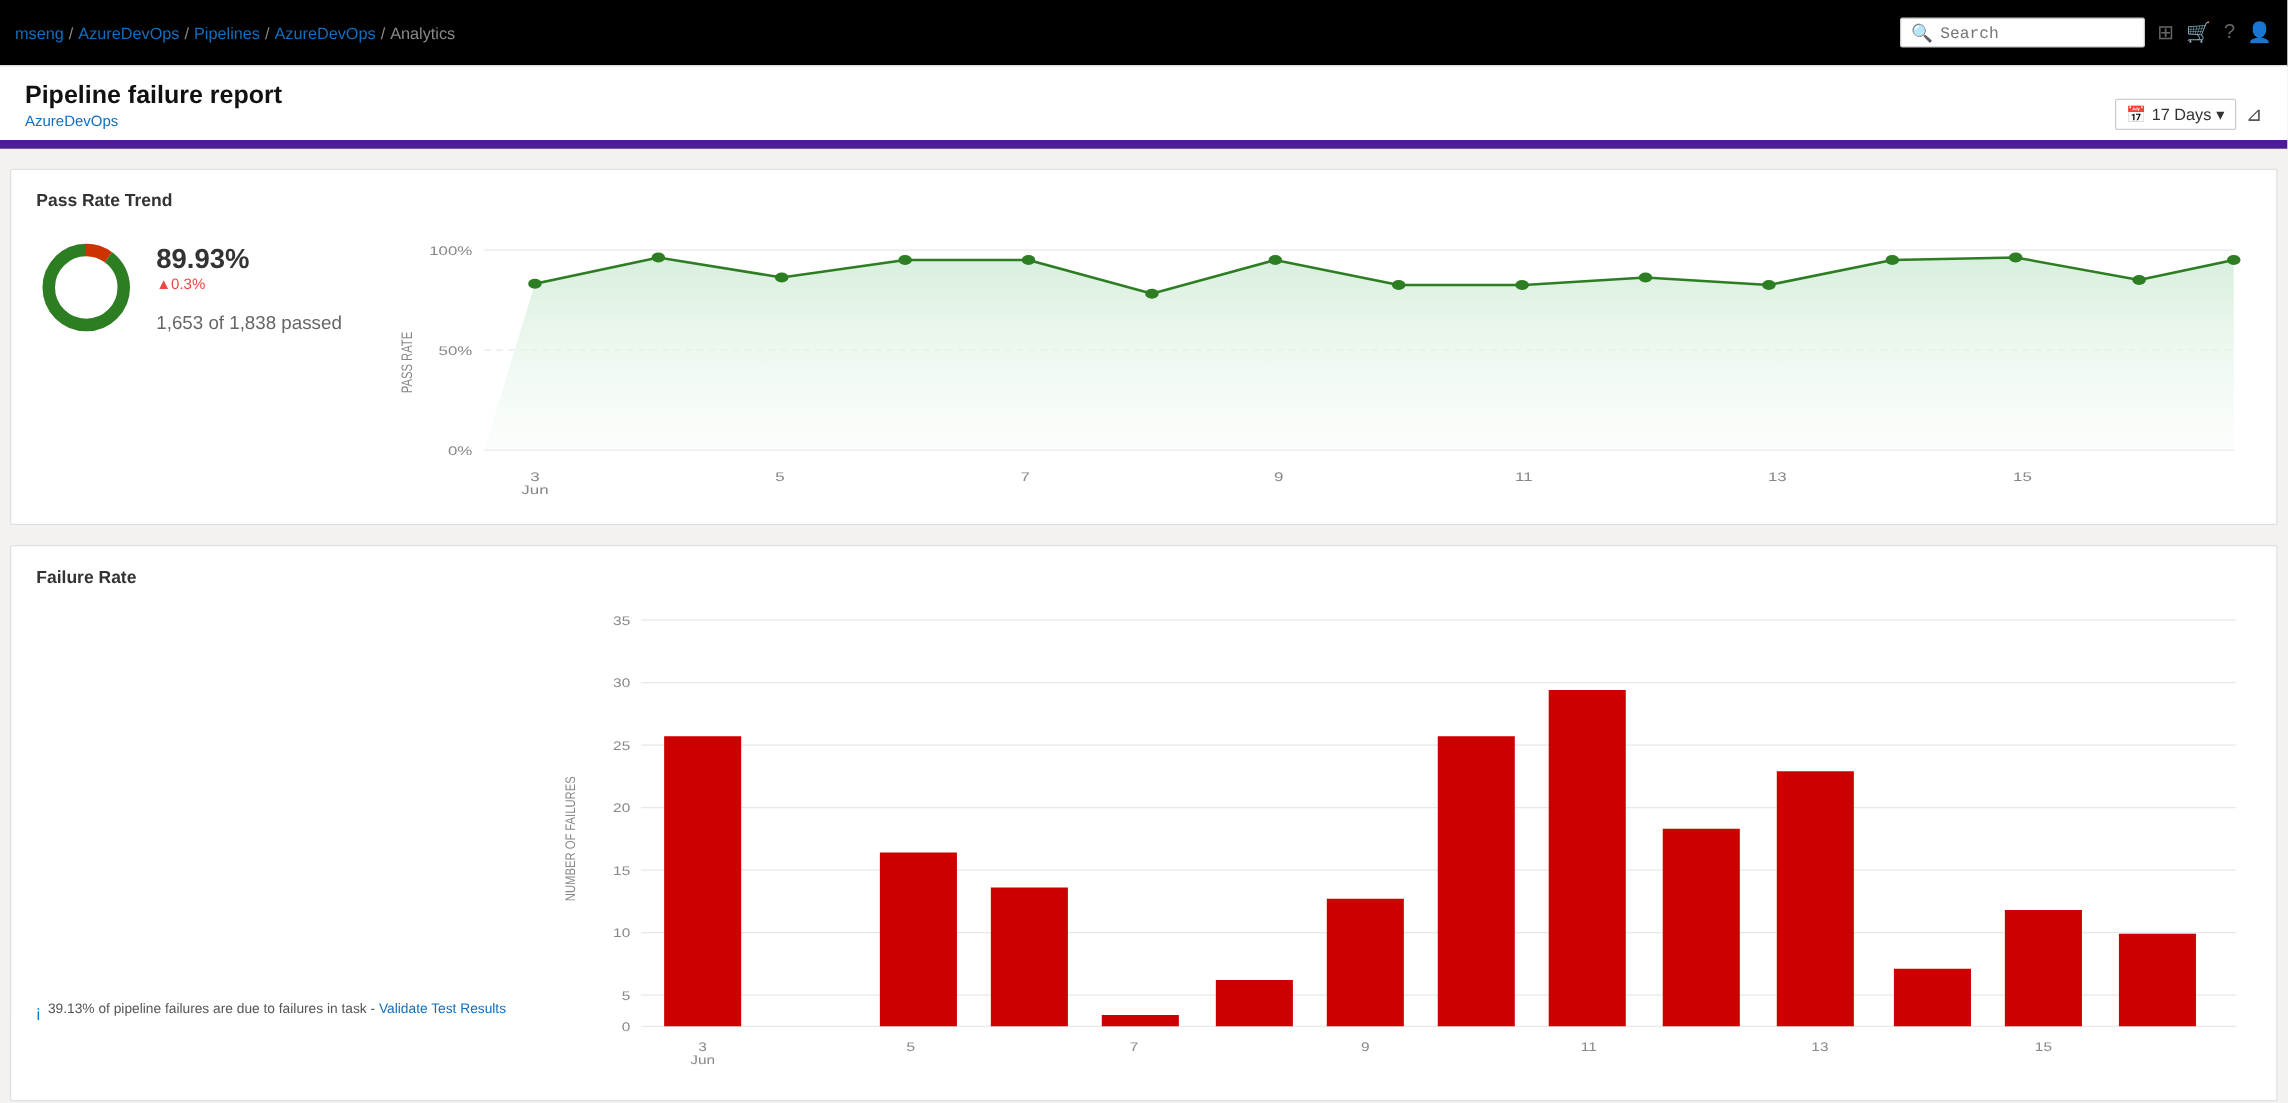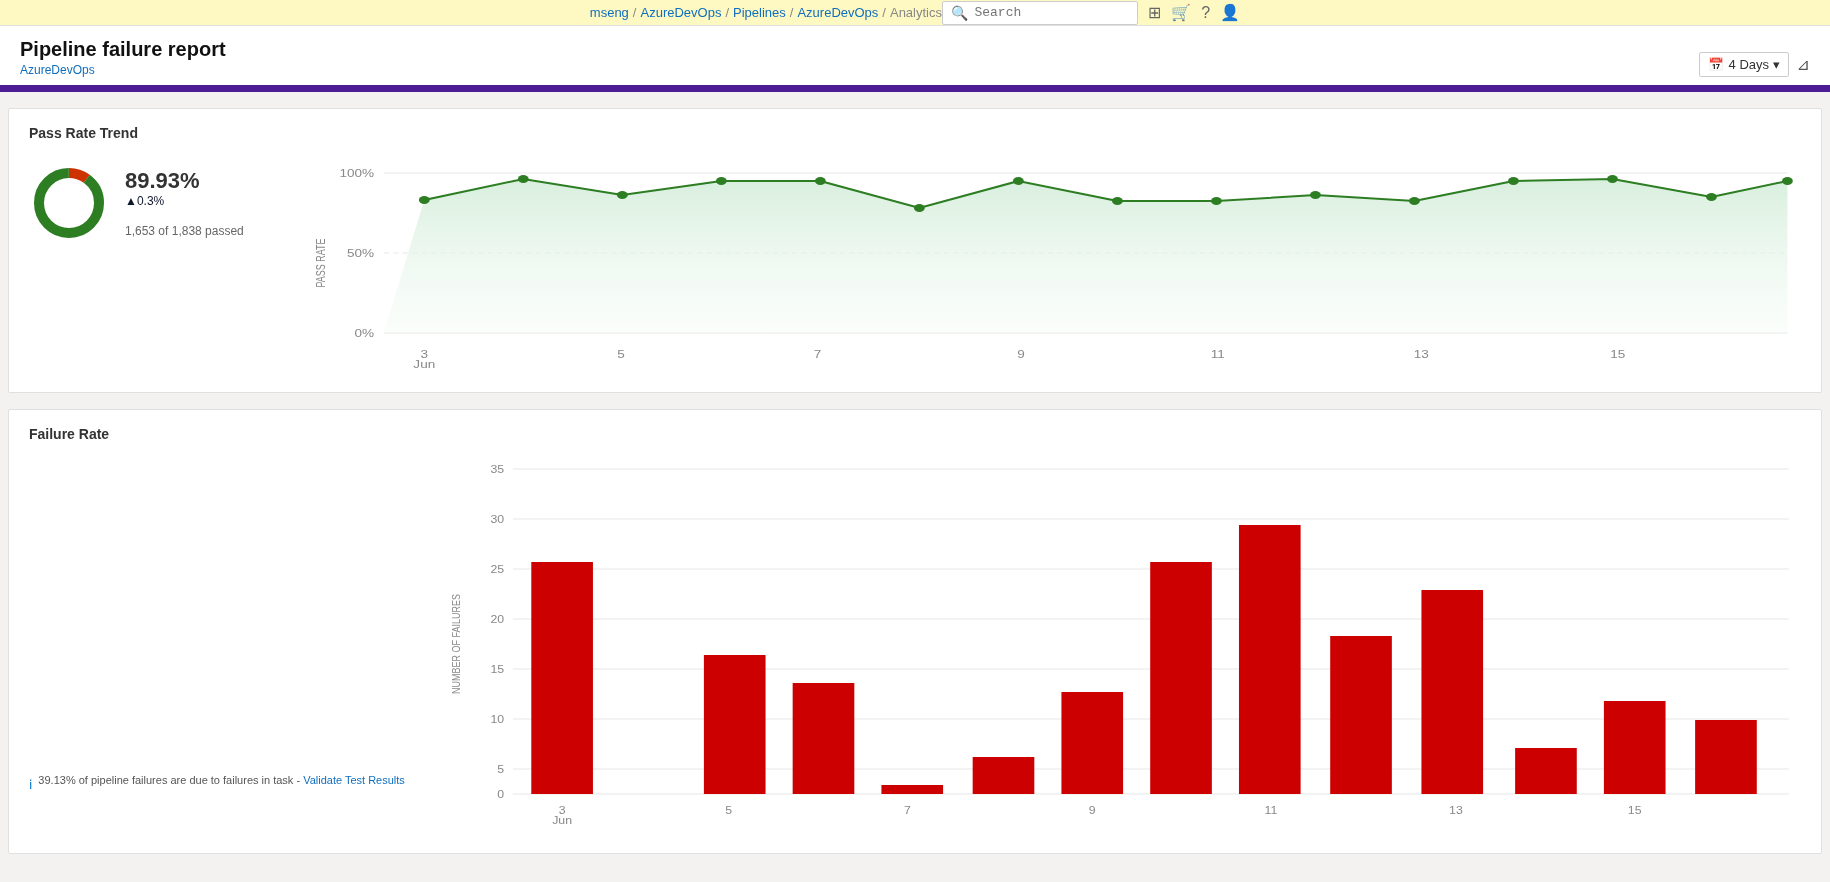--- a/index.html
+++ b/index.html
@@ -5,26 +5,26 @@
     * { box-sizing: border-box; margin: 0; padding: 0; }
     body {
       font-family: 'Segoe UI', sans-serif;
       background: #f3f2f1;
       color: #333;
       font-size: 13px;
     }
 
     
     .top-nav {
-      background: #fef9c3;
+      background: #000000;
       border-bottom: 1px solid #e0e0e0;
-      height: 26px;
-      display: flex;
-      align-items: center;
-      justify-content: center;
+      height: 53px;
+      display: flex;
+      align-items: center;
+      justify-content: space-between;
       padding: 0 12px;
     }
     .breadcrumb {
       display: flex;
       align-items: center;
       gap: 4px;
       font-size: 13px;
       color: #555;
     }
     .breadcrumb a {
@@ -149,28 +149,28 @@
       height: 80px;
     }
     .donut-container svg {
       transform: rotate(-90deg);
     }
     .pass-rate-text h2 {
       font-size: 22px;
       font-weight: 600;
     }
     .pass-rate-change {
-      color: #0f172a;
+      color: #ef4444;
       font-size: 12px;
       display: flex;
       align-items: center;
       gap: 2px;
     }
     .pass-rate-sub {
-      font-size: 12px;
+      font-size: 15px;
       color: #666;
       margin-top: 16px;
     }
 
     
     .chart-container {
       flex: 1;
       min-height: 200px;
       position: relative;
     }
@@ -251,21 +251,21 @@
 </div>
 
 <div class="page-header">
   <div class="page-title-section">
     <h1>Pipeline failure report</h1>
     <div class="page-subtitle">AzureDevOps</div>
   </div>
   <div class="header-controls">
     <div class="days-selector">
       <span>📅</span>
-      <span>4 Days</span>
+      <span>17 Days</span>
       <span>▾</span>
     </div>
     <span class="filter-icon">⊿</span>
   </div>
 </div>
 
 <div class="main-content">
 
   <div class="card">
     <div class="card-title">Pass Rate Trend</div>

